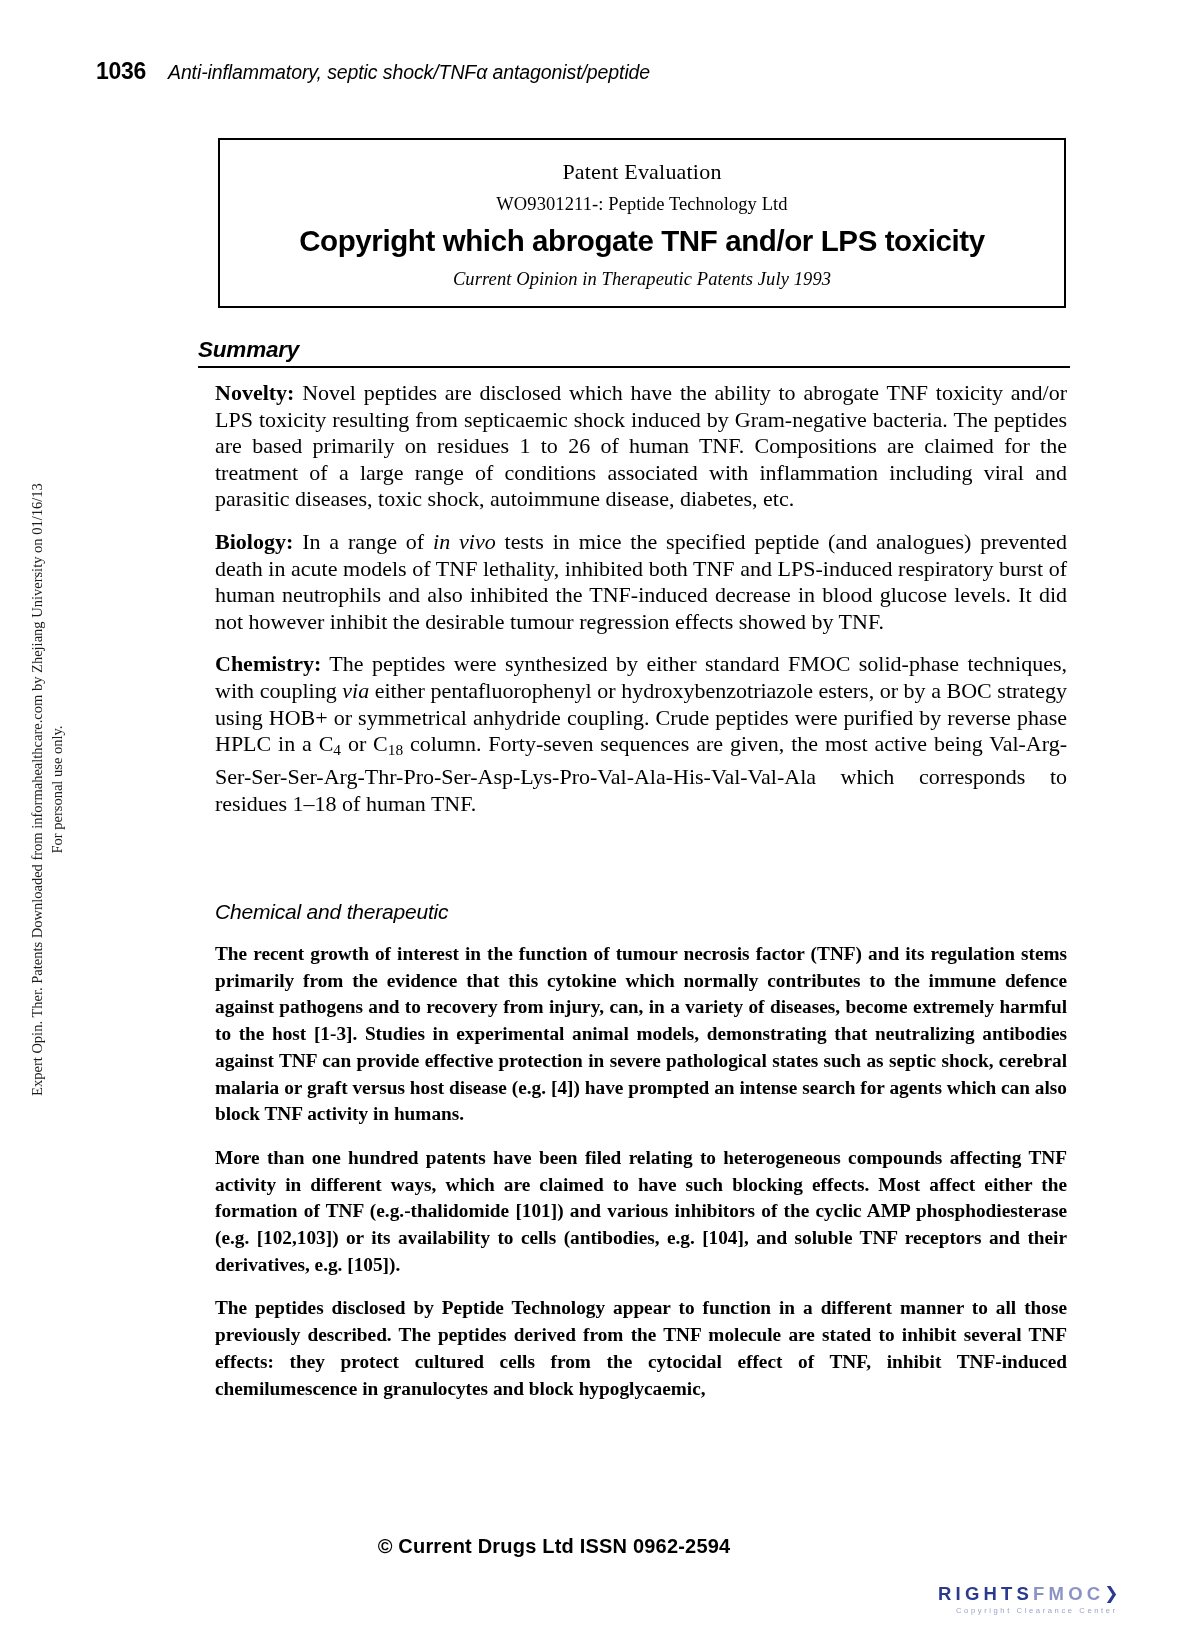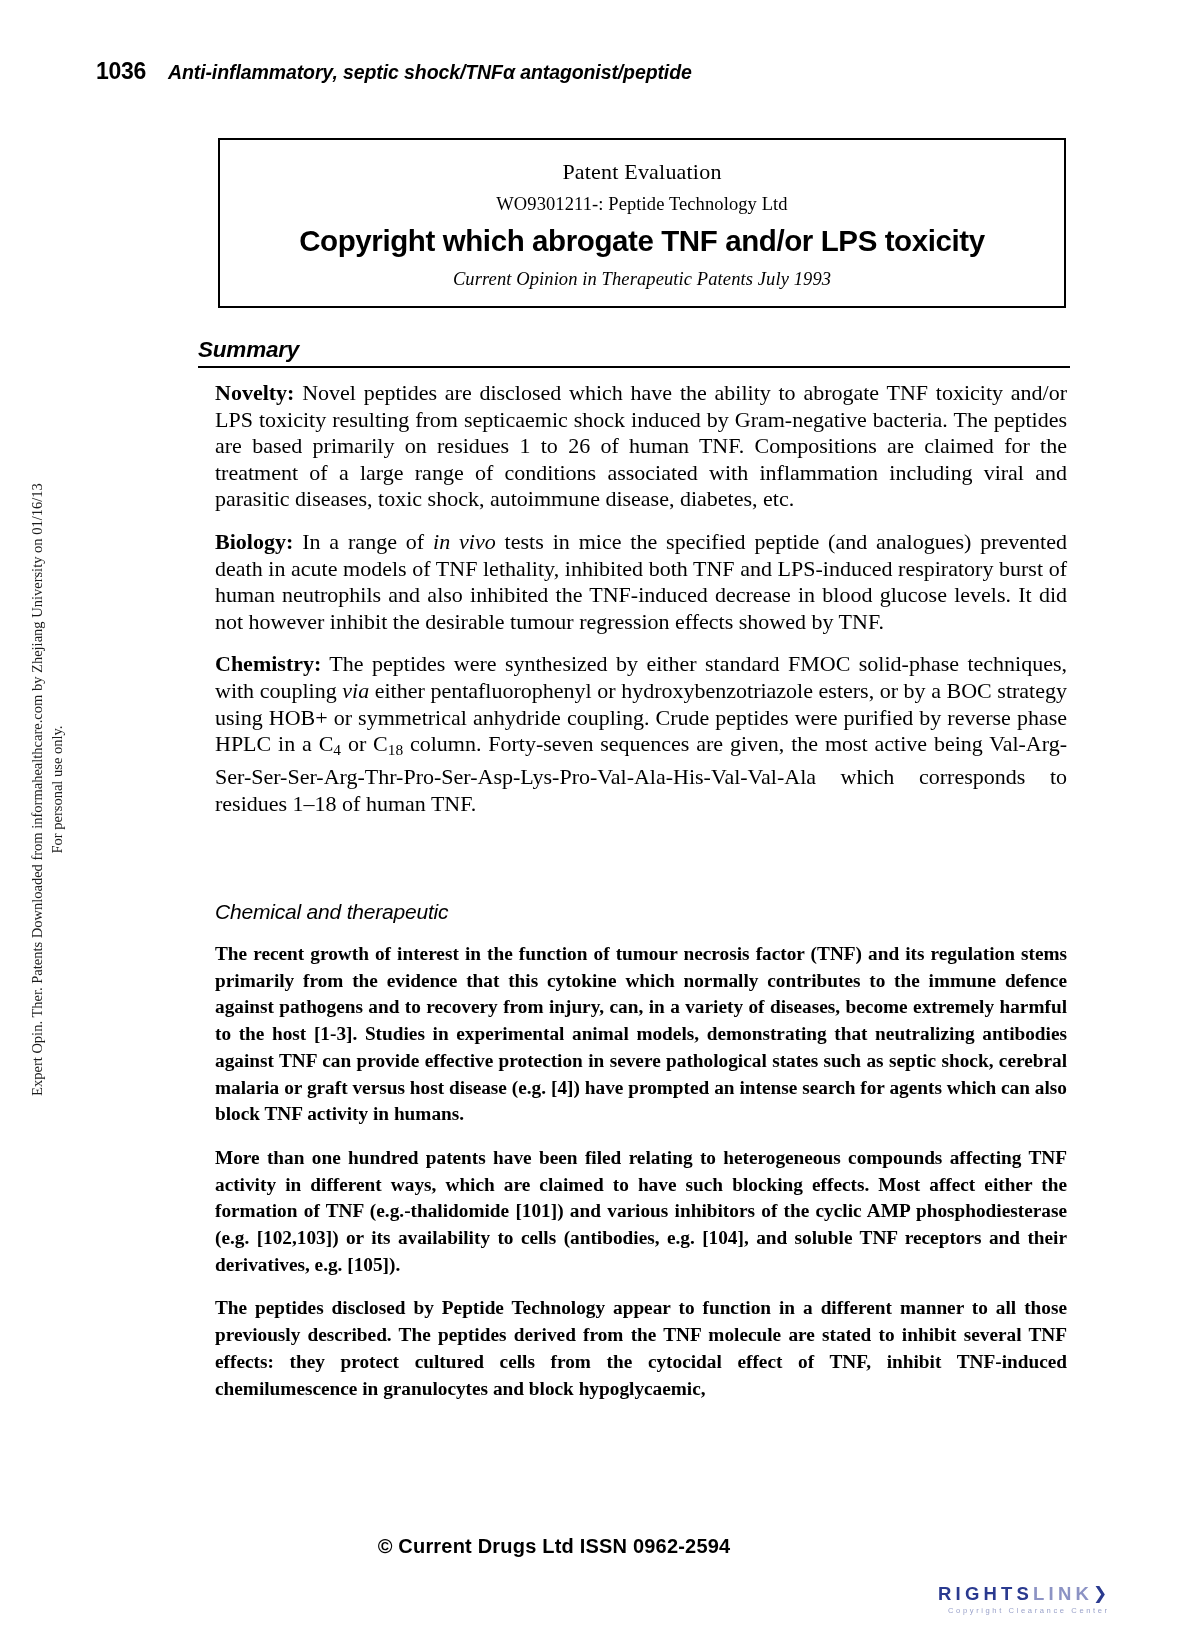--- a/index.html
+++ b/index.html
@@ -37,21 +37,20 @@
     font-family: "Liberation Sans", "DejaVu Sans", sans-serif;
     font-weight: bold;
     font-size: 23px;
     letter-spacing: -0.3px;
   }
   .runhead-title {
     font-family: "Liberation Sans", "DejaVu Sans", sans-serif;
     font-style: italic;
     font-size: 19.5px;
     letter-spacing: -0.1px;
-    font-weight: bold;
   }
 
   
   .sidestamp {
     position: absolute;
     left: -392px;
     top: 770px;
     width: 880px;
     transform: rotate(-90deg);
     transform-origin: center center;
@@ -208,21 +207,21 @@
     transform: translateY(-1px);
     letter-spacing: 0;
   }
   .rl-sub {
     display: block;
     font-family: "Liberation Sans", "DejaVu Sans", sans-serif;
     font-size: 7.6px;
     letter-spacing: 2.6px;
     color: #9aa2ca;
     margin-top: 3px;
-    margin-left: 10px;
+    margin-left: 18px;
     white-space: nowrap;
   }
 </style>
 </head>
 <body>
 
 <div class="page">
 
   <div class="runhead">
     <span class="runhead-folio">1036</span>
@@ -266,17 +265,17 @@
   <div class="body-block" id="evaluation-body">
     <h3 class="subhead">Chemical and therapeutic</h3>
     <p class="para-bold">The recent growth of interest in the function of tumour necrosis factor (TNF) and its regulation stems primarily from the evidence that this cytokine which normally contributes to the immune defence against pathogens and to recovery from injury, can, in a variety of diseases, become extremely harmful to the host [1-3]. Studies in experimental animal models, demonstrating that neutralizing antibodies against TNF can provide effective protection in severe pathological states such as septic shock, cerebral malaria or graft versus host disease (e.g. [4]) have prompted an intense search for agents which can also block TNF activity in humans.</p>
     <p class="para-bold">More than one hundred patents have been filed relating to heterogeneous compounds affecting TNF activity in different ways, which are claimed to have such blocking effects. Most affect either the formation of TNF (e.g.-thalidomide [101]) and various inhibitors of the cyclic AMP phosphodiesterase (e.g. [102,103]) or its availability to cells (antibodies, e.g. [104], and soluble TNF receptors and their derivatives, e.g. [105]).</p>
     <p class="para-bold">The peptides disclosed by Peptide Technology appear to function in a different manner to all those previously described. The peptides derived from the TNF molecule are stated to inhibit several TNF effects: they protect cultured cells from the cytocidal effect of TNF, inhibit TNF-induced chemilumescence in granulocytes and block hypoglycaemic,</p>
   </div>
 
   <div class="footer-copy">© Current Drugs Ltd ISSN 0962-2594</div>
 
   <div class="rightslink">
-    <span class="rl-word rl-rights">RIGHTS</span><span class="rl-word rl-link">LINK</span><span class="rl-arrow">❯</span>
+    <span class="rl-word rl-rights">RIGHTS</span><span class="rl-word rl-link">FMOC</span><span class="rl-arrow">❯</span>
     <span class="rl-sub">Copyright Clearance Center</span>
   </div>
 
 </div>
 
 </body></html>

